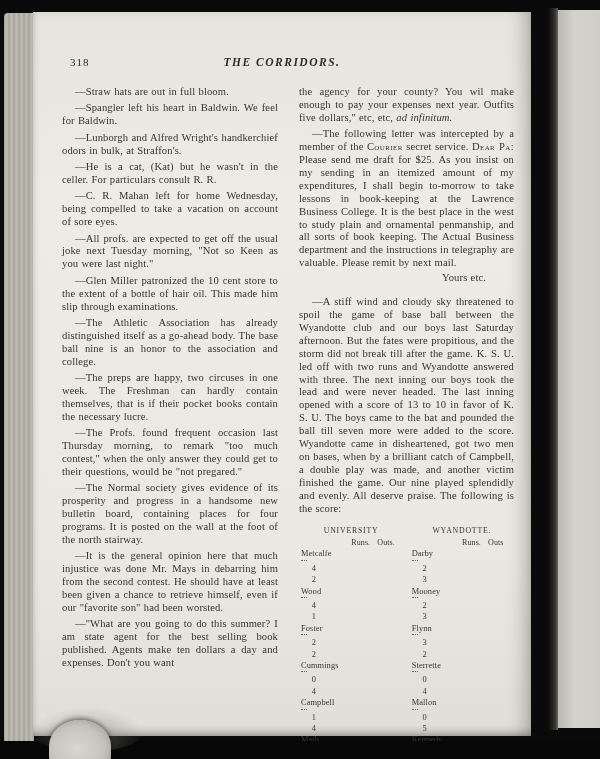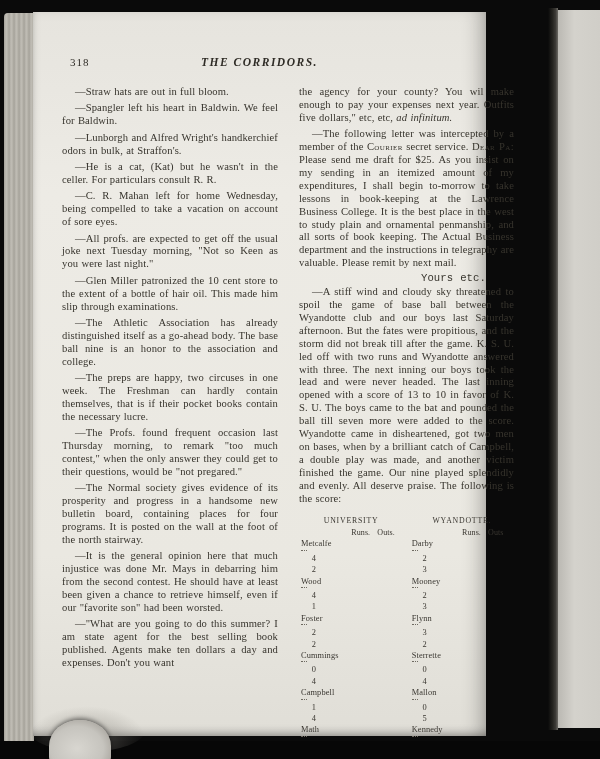--- a/index.html
+++ b/index.html
@@ -8,38 +8,38 @@
   
   .page-stack{position:absolute;left:4px;top:13px;width:30px;height:730px;
     background:repeating-linear-gradient(90deg,#8f8c84 0px,#c6c3bb 1px,#a9a69e 2px,#d3d0c8 3px,#9b988f 4px,#bdbab2 5px);
     border-radius:4px 0 0 3px;}
   
   .next-page{position:absolute;left:557px;top:10px;width:43px;height:718px;
     background:linear-gradient(90deg,#b9b7b1,#d4d2cc 40%,#d0cec8);}
   .gutter{position:absolute;left:548px;top:8px;width:10px;height:722px;
     background:linear-gradient(90deg,rgba(60,58,54,0),#24231f 45%,#3c3a36 75%,#6b6963);}
   
-  .page{position:absolute;left:33px;top:12px;width:453px;height:724px;
+  .page{position:absolute;left:33px;top:12px;width:498px;height:724px;
     background:linear-gradient(180deg,#e6e4de,#edebe5 25%,#eae8e1 75%,#e0ded7);
     box-shadow:inset -16px 0 20px -12px rgba(0,0,0,.3), inset 0 -8px 10px -6px rgba(0,0,0,.35), inset 6px 0 10px -8px rgba(0,0,0,.25);}
   .pagehead{position:absolute;left:0;top:44px;width:100%;height:16px;color:#2f2c26;}
   .pagenum{position:absolute;left:37px;top:0;font-size:11px;letter-spacing:1px;}
   .runhead{position:absolute;left:0;top:0;width:100%;text-align:center;
     font-style:italic;font-weight:bold;font-size:11.5px;letter-spacing:1.5px;}
   .cols{position:absolute;left:29px;top:74px;width:452px;display:flex;gap:21px;}
   .col{color:#37342d;font-size:10.6px;line-height:12.9px;text-align:justify;
     letter-spacing:.1px;word-spacing:.5px;}
   .col.left{width:222px;}
   .col.right{width:221px;}
   .para{margin:0 0 0 0;text-indent:13px;}
   .para + .para{margin-top:3.5px;}
   .para.noindent{text-indent:0;}
   .para em{font-style:italic;}
   .sc{font-variant:small-caps;letter-spacing:.4px;}
-  .signoff{margin:2px 28px 1px 0;text-align:right;font-family:Liberation Mono, monospace;}
+  .signoff{margin:2px 28px 11px 0;text-align:right;}
   
   .score{margin-top:9px;display:flex;justify-content:space-between;color:#3a3731;}
   .sblock{width:48.5%;font-size:8.4px;line-height:11.4px;}
   .stitle{text-align:center;font-size:7.8px;letter-spacing:.8px;margin-bottom:1px;}
   .slabels{display:flex;justify-content:flex-end;font-size:8px;}
   .slabels span{width:26px;text-align:left;}
   .srow{display:flex;align-items:baseline;flex-direction:column;}
   .srow .nm{white-space:nowrap;}
   .srow .dots{flex:1;border-bottom:1px dotted #6e6a61;margin:0 2px 2px 2px;min-width:6px;}
   .srow .num{width:26px;text-align:center;}

